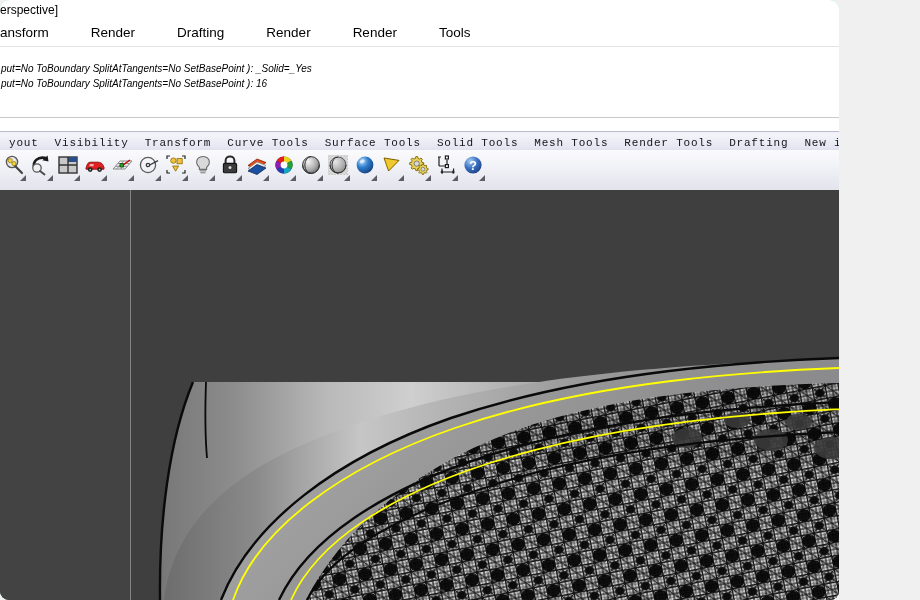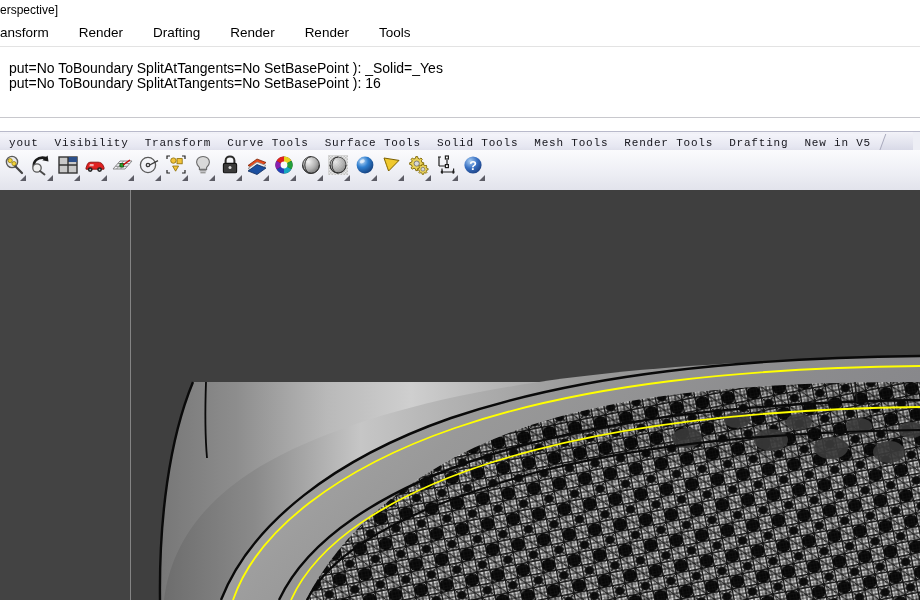--- a/index.html
+++ b/index.html
@@ -3,53 +3,54 @@
 <meta charset="utf-8">
 <title>Rhinoceros</title>
 <style>
   html,body{margin:0;padding:0;}
   body{
     width:920px;height:600px;overflow:hidden;
     background:#f0f0f0;
     font-family:"Liberation Sans", sans-serif;
     -webkit-font-smoothing:antialiased;
   }
-  #app{position:relative;width:920px;height:600px;overflow:hidden;background:#86efac;}
+  #app{position:relative;width:839px;height:600px;overflow:hidden;background:#86efac;border-radius:9px;}
 
   
   .titlebar{
     position:absolute;left:0;top:0;width:920px;height:20px;
     background:#ffffff;
     font-size:12px;color:#000;line-height:20px;
     white-space:nowrap;overflow:hidden;
   }
   .titlebar .ttl{margin-left:0px;}
 
   
   .menubar{
     position:absolute;left:0;top:20px;width:920px;height:26px;
     background:#ffffff;
     border-bottom:1px solid #e3e3e3;
     white-space:nowrap;overflow:hidden;
   }
   .menubar .mi{
     display:inline-block;font-size:13.5px;color:#000;
-    line-height:26px;padding:0 15px;cursor:default;
+    line-height:26px;padding:0 21px;cursor:default;
   }
   .menubar .mi.first{padding-left:0;}
 
   
   .cmdpane{
     position:absolute;left:0;top:47px;width:920px;height:70px;
     background:#ffffff;overflow:hidden;
   }
   .cmdline{
-    font-size:14px;color:#000;line-height:15px;
+    font-size:10px;color:#000;line-height:15px;
     white-space:nowrap;height:15px;
-    padding-left:9px;
+    padding-left:1px;
+    font-style:italic;
   }
   .cmdline.l1{margin-top:14px;}
   .cmdsep{
     position:absolute;left:0;top:117px;width:920px;height:1px;
     background:#c8c8cd;
   }
   .cmdblank{
     position:absolute;left:0;top:118px;width:920px;height:13px;
     background:#ffffff;
   }

